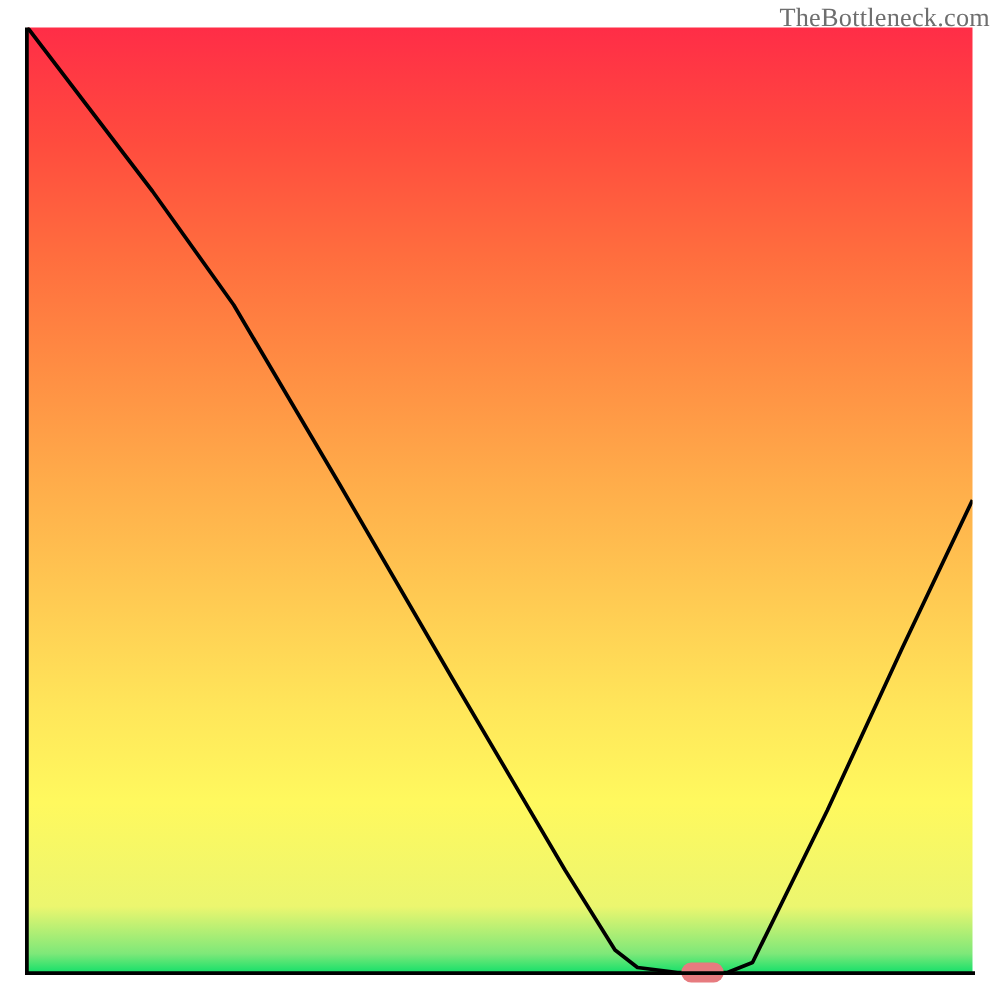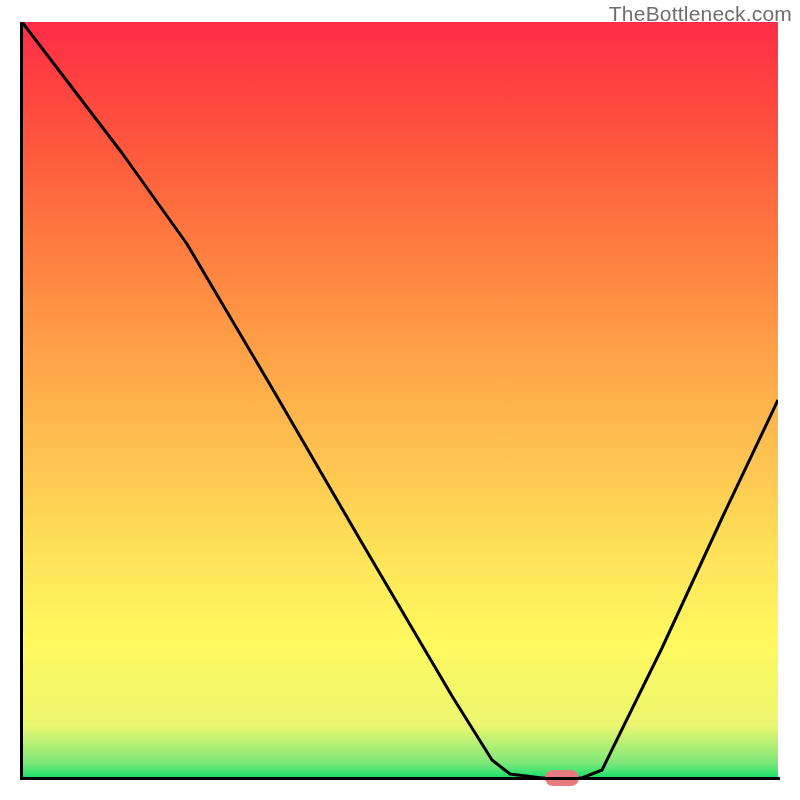--- a/index.html
+++ b/index.html
@@ -7,20 +7,21 @@
     padding: 0;
     width: 800px;
     height: 800px;
     overflow: hidden;
     font-family: Arial, Helvetica, sans-serif;
   }
   .chart-container {
     position: relative;
     width: 800px;
     height: 800px;
+    font-family: Liberation Serif, serif;
   }
   .plot-area {
     position: absolute;
     left: 22px;
     top: 22px;
     width: 756px;
     height: 756px;
     box-sizing: border-box;
   }
   .gradient-bg {

